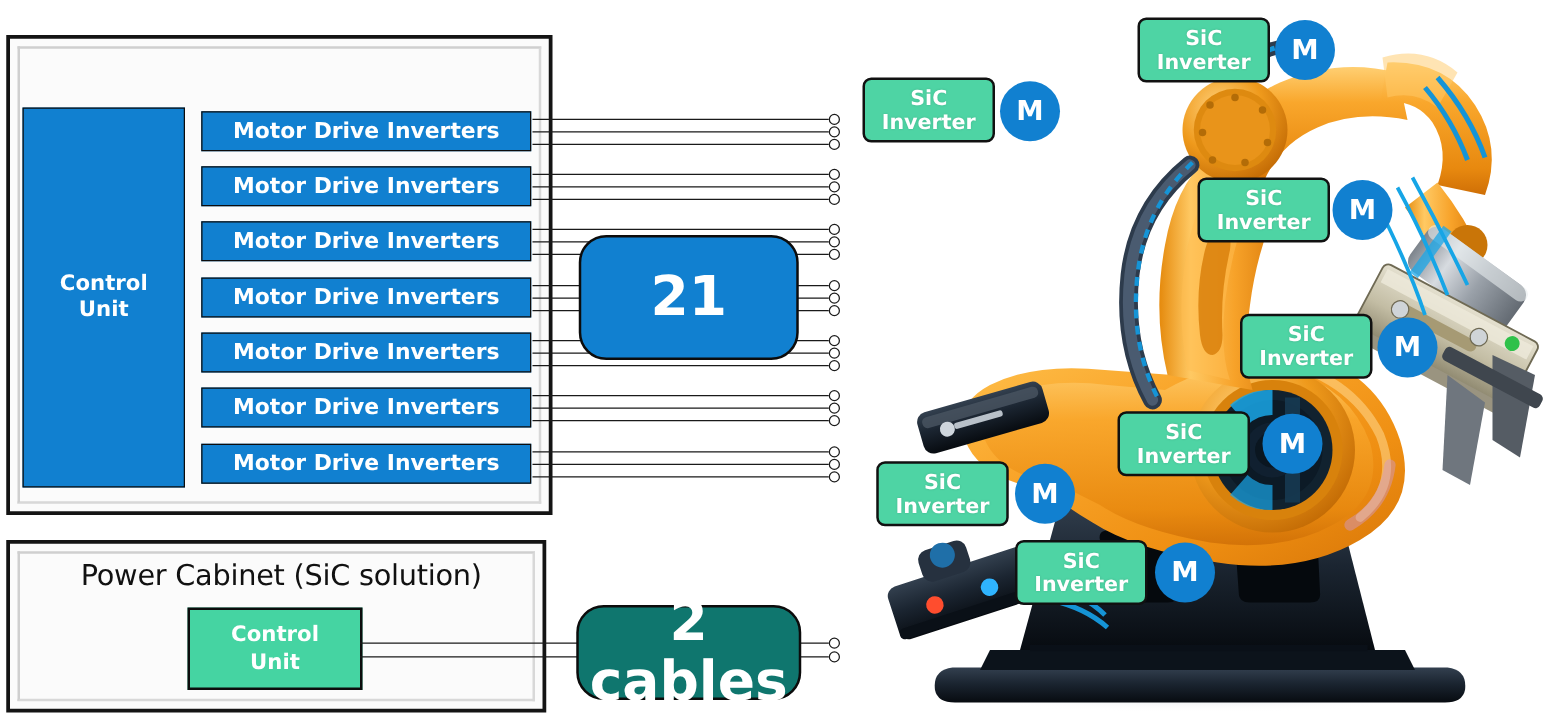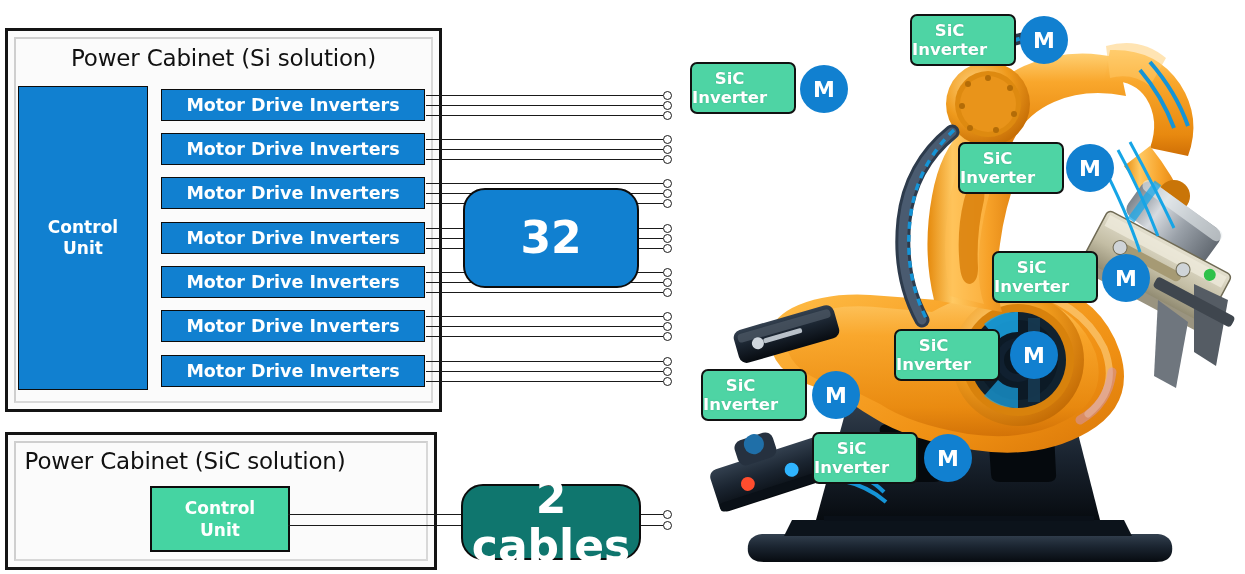--- a/index.html
+++ b/index.html
@@ -42,35 +42,34 @@
           color:#fff;font-weight:bold;text-align:center;box-sizing:border-box;}
   .bubble.blue{background:#1180d0;font-size:44px;line-height:48px;}
   .bubble.green{background:#0f766e;font-size:44px;line-height:48px;}
 
   
   #robot{position:absolute;left:688px;top:0;width:557px;height:574px;}
   #robot svg{display:block;}
 
   .tag{position:absolute;background:#4ed4a4;border:2px solid #111;border-radius:7px;
        color:#fff;font-weight:bold;font-size:16.5px;line-height:19px;text-align:center;
-       display:flex;align-items:center;justify-content:flex-start;box-sizing:border-box;
+       display:flex;align-items:center;justify-content:center;box-sizing:border-box;
        text-shadow:0 0 2px rgba(0,0,0,.15);}
   .motor{position:absolute;background:#1180d0;border-radius:50%;color:#fff;
          font-weight:bold;font-size:22px;display:flex;align-items:center;
          justify-content:center;box-sizing:border-box;}
 </style>
 </head>
 <body>
 
 <div id="stage">
 
   <div class="cabinet" style="left:5px;top:28px;width:437px;height:384px;">
     <div class="inner-frame"></div>
   </div>
-  <div class="cab-title" style="left:5px;top:45px;width:437px;">Power Cabinet (Si solution)</div>
 
   <div class="control-unit-blue" style="left:18px;top:86px;width:130px;height:304px;">
     <div>
       <div>Control</div>
       <div>Unit</div>
     </div>
   </div>
 
   <div class="mdi" style="left:161px;top:89px;width:264px;height:32px;">Motor Drive Inverters</div>
   <div class="mdi" style="left:161px;top:133px;width:264px;height:32px;">Motor Drive Inverters</div>
@@ -119,27 +118,27 @@
       <div class="cable-end" style="left: 663px; top: 332px;"></div>
       <div class="cable" style="left: 426px; top: 361px; width: 237px;"></div>
       <div class="cable-end" style="left: 663px; top: 357px;"></div>
       <div class="cable" style="left: 426px; top: 371px; width: 237px;"></div>
       <div class="cable-end" style="left: 663px; top: 367px;"></div>
       <div class="cable" style="left: 426px; top: 381px; width: 237px;"></div>
       <div class="cable-end" style="left: 663px; top: 377px;"></div>
     </div>
 
   <div class="bubble blue" style="left:463px;top:188px;width:176px;height:100px;">
-    <span>32</span>
+    <span>21</span>
   </div>
 
   <div class="cabinet" style="left:5px;top:432px;width:432px;height:138px;">
     <div class="inner-frame"></div>
   </div>
-  <div class="cab-title" style="left:5px;top:448px;width:360px;">Power Cabinet (SiC solution)</div>
+  <div class="cab-title" style="left:5px;top:448px;width:360px;padding-left:40px;">Power Cabinet (SiC solution)</div>
 
   <div class="control-unit-green" style="left:150px;top:486px;width:140px;height:66px;">
     <div>
       <div>Control</div>
       <div>Unit</div>
     </div>
   </div>
 
   <div id="sic-cables">
       <div class="cable" style="left: 288px; top: 514px; width: 175px;"></div>

